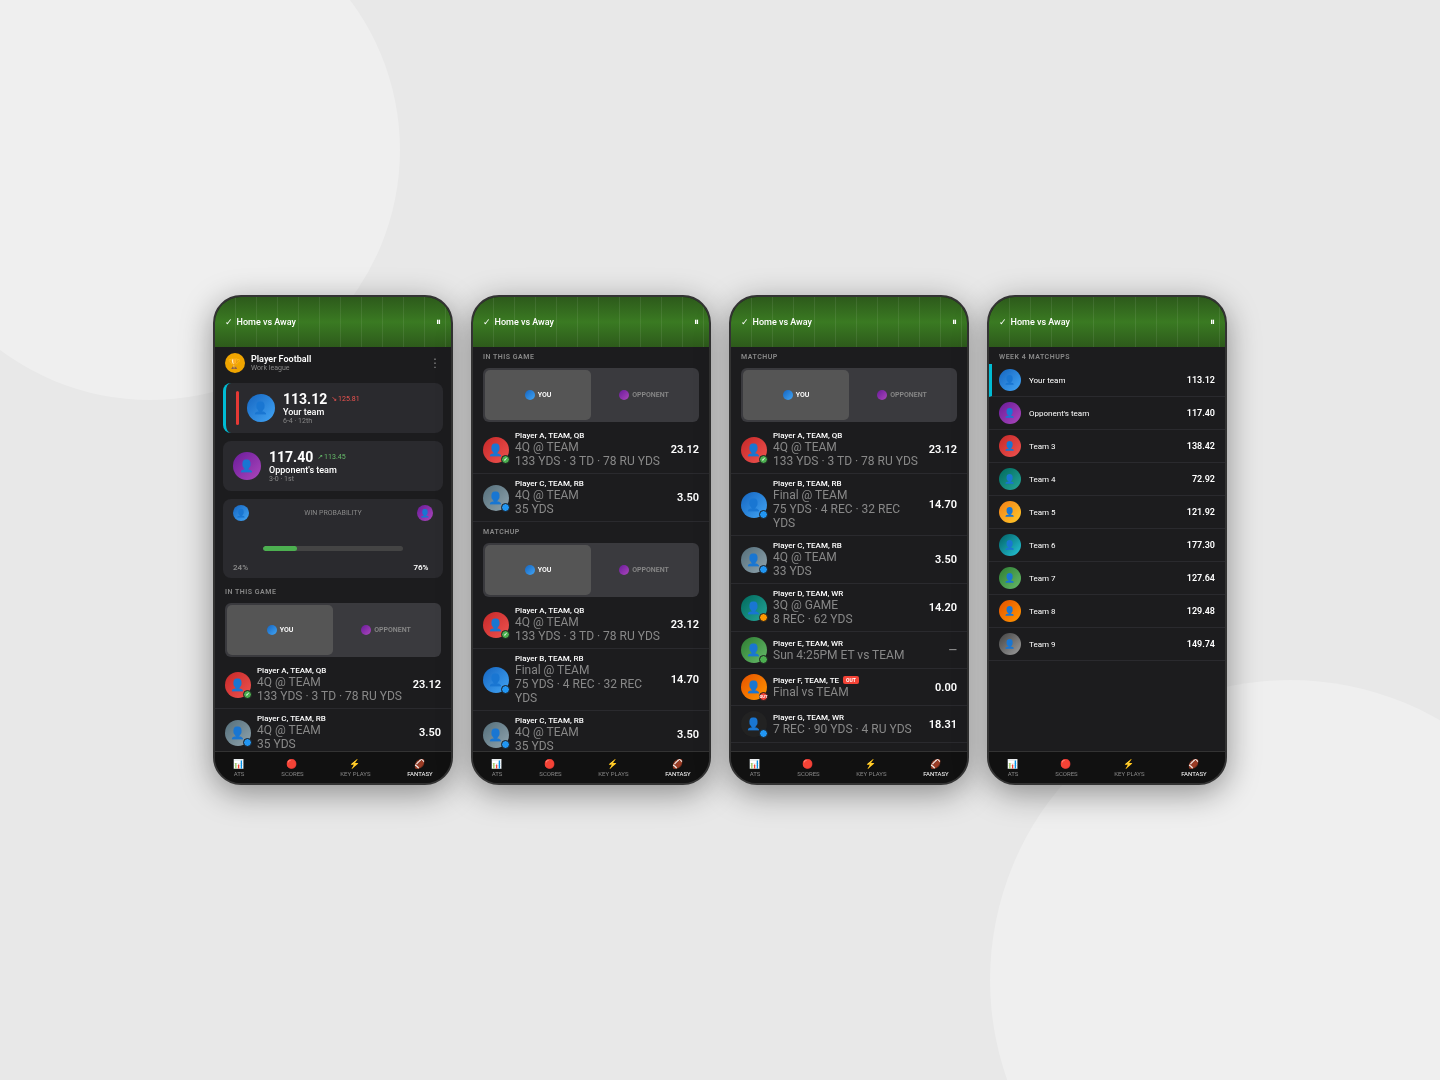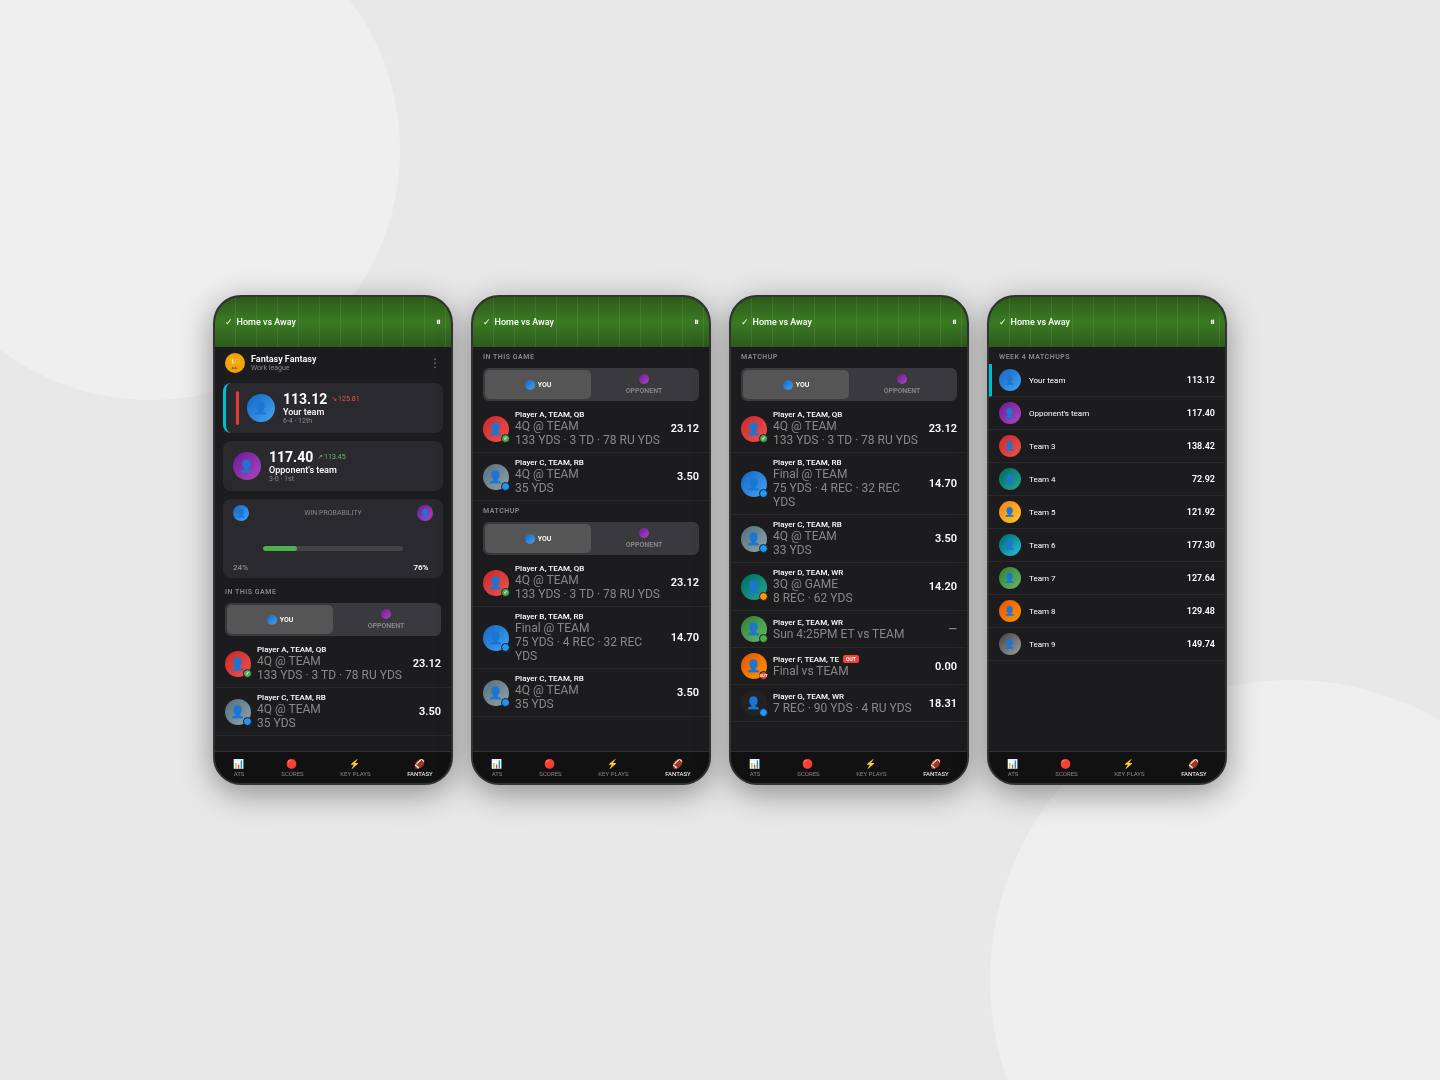--- a/index.html
+++ b/index.html
@@ -324,38 +324,37 @@
     .toggle-bar {
       display: flex;
       background: #3a3a3e;
       border-radius: 6px;
       margin: 4px 10px;
       padding: 2px;
     }
 
     .toggle-btn {
       flex: 1;
-      padding: 4px;
+      padding: 20px;
       border-radius: 5px;
       font-size: 7px;
       font-weight: 600;
       display: flex;
       align-items: center;
       justify-content: center;
       gap: 3px;
     }
 
     .toggle-btn.active {
       background: #555;
       color: white;
     }
 
     .toggle-btn.inactive {
       color: #888;
-      flex-direction: column;
     }
 
     .toggle-avatar {
       width: 10px;
       height: 10px;
       border-radius: 50%;
     }
 
     
     .player-row {
@@ -493,21 +492,21 @@
       </div>
       <div class="header-pause">⏸</div>
     </div>
 
     <div class="phone-content">
 
       <div class="p1-league-header">
         <div class="p1-league-info">
           <div class="trophy-icon">🏆</div>
           <div class="p1-league-text">
-            <h3>Fantasy Fantasy</h3>
+            <h3>Player Football</h3>
             <p>Work league</p>
           </div>
         </div>
         <div class="dots-menu">⋮</div>
       </div>
 
       <div class="score-card active-card">
         <div class="live-indicator"></div>
         <div class="team-avatar avatar-blue">
           <div class="avatar-inner">👤</div>

